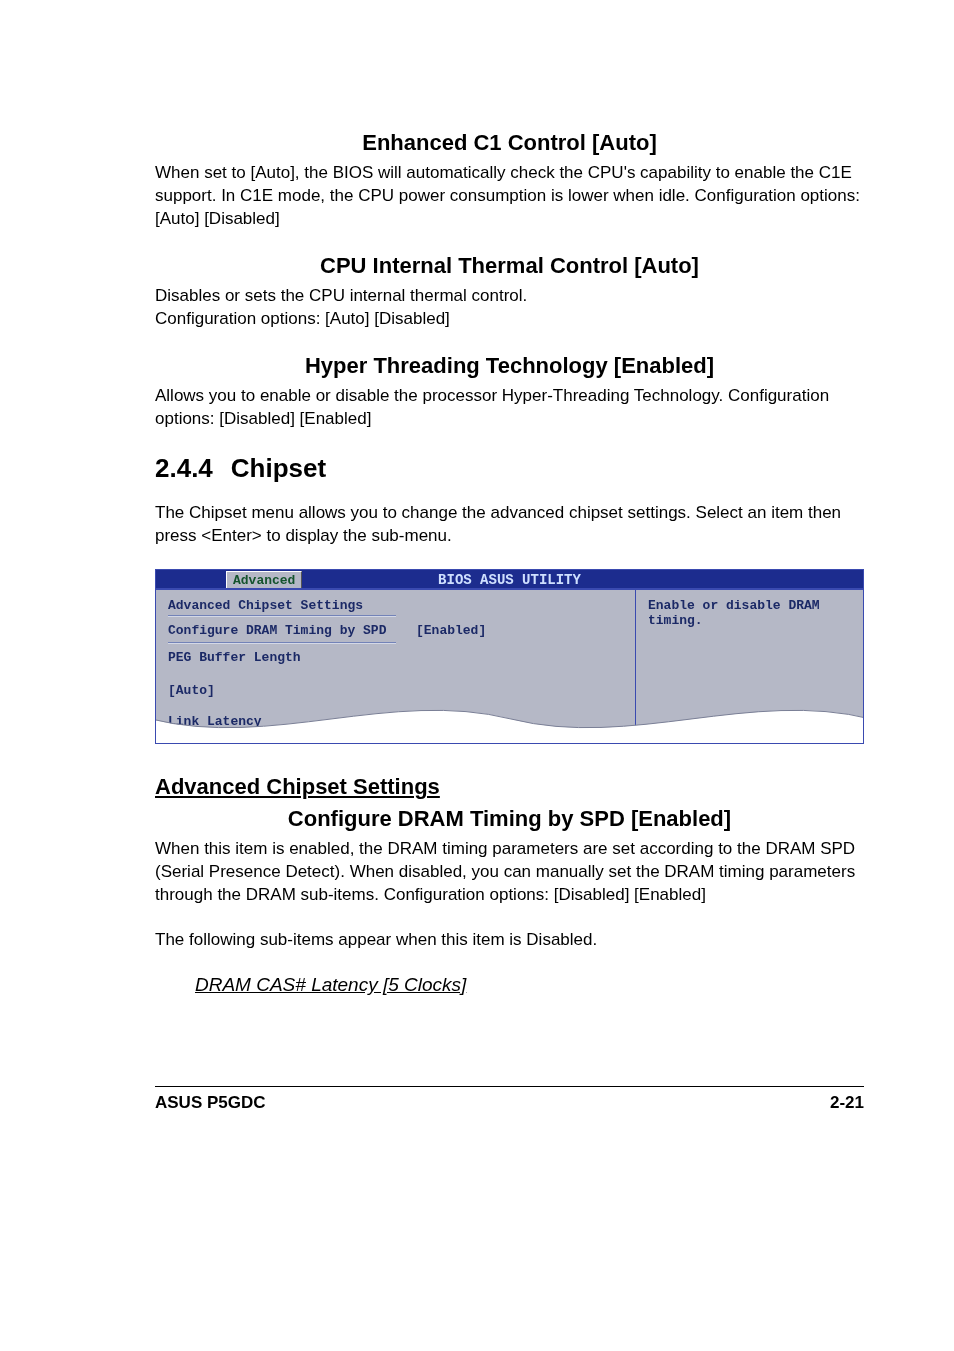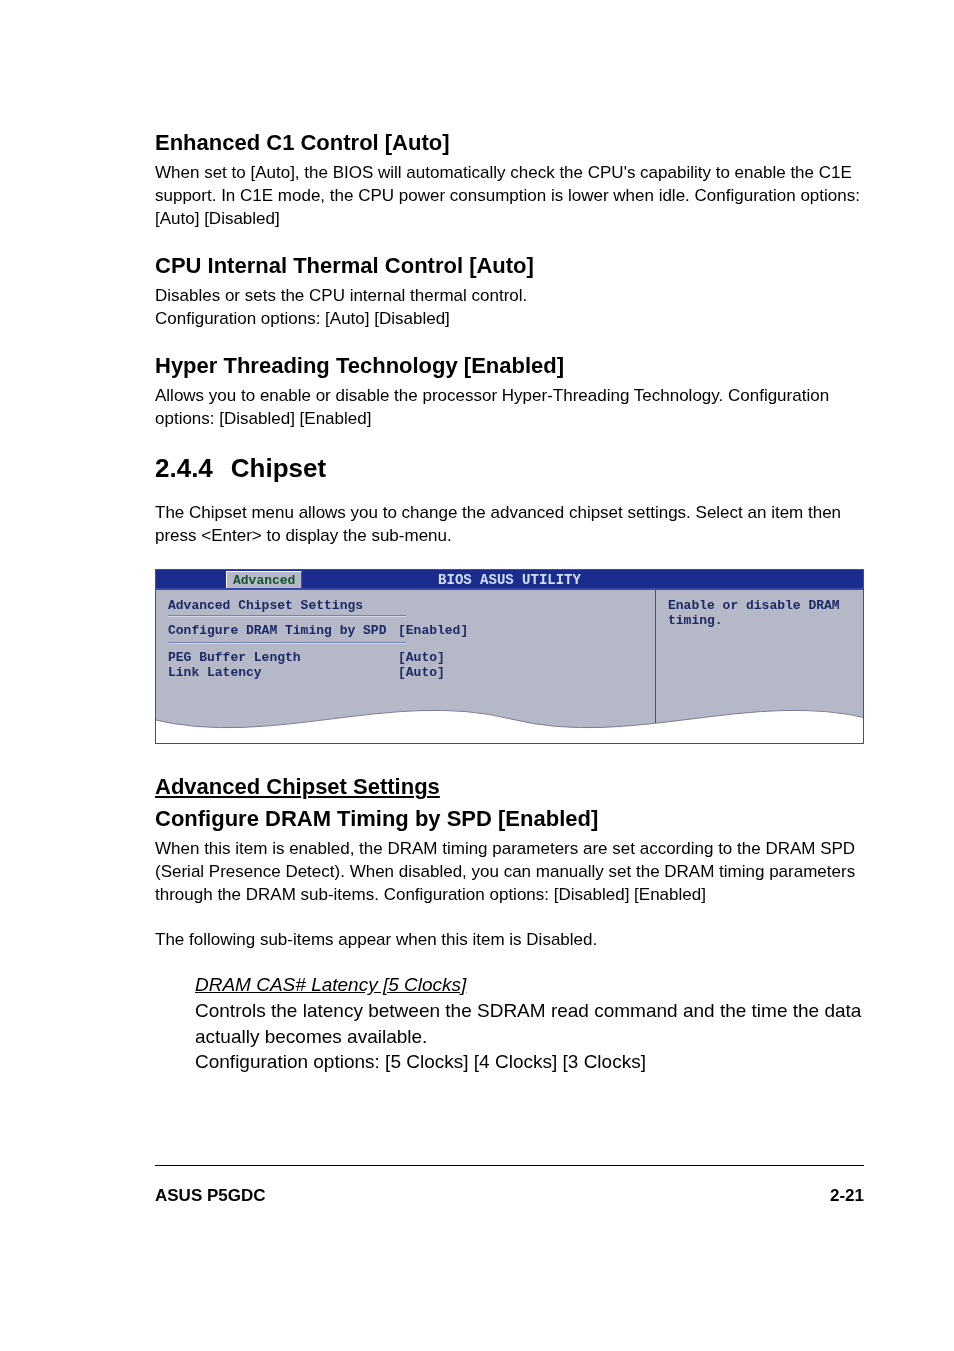--- a/index.html
+++ b/index.html
@@ -11,20 +11,21 @@
       font-family: Arial, Helvetica, sans-serif;
       background: #ffffff;
       width: 954px;
       padding: 130px 90px 40px 155px;
       color: #000;
     }
     .section-heading {
       font-size: 22px;
       font-weight: bold;
       margin-bottom: 6px;
+      text-align: center;
     }
     .section-heading-underline {
       font-size: 22px;
       font-weight: bold;
       text-decoration: underline;
       margin-bottom: 6px;
     }
     .body-text {
       font-size: 17px;
       line-height: 1.35;
@@ -90,28 +91,29 @@
     }
     .bios-left .divider {
       border-top: 1px solid #7383b8;
       border-bottom: 1px solid #d4d8e6;
       margin: 2px 0 6px 0;
       width: 50%;
     }
     .bios-row {
       display: flex;
       margin-bottom: 4px;
+      gap: 18px;
     }
     .bios-label {
       width: 230px;
     }
     .bios-value {
     }
     .bios-right {
-      width: 208px;
+      width: 228px;
       border-left: 1px solid #3a4ab0;
       padding: 8px 12px;
       color: #1b2966;
       font-weight: bold;
     }
     .bios-wave {
       position: absolute;
       bottom: -1px;
       left: -5px;
       right: -5px;
@@ -130,21 +132,21 @@
     }
     .sub-body {
       font-size: 19px;
       line-height: 1.35;
     }
     .footer {
       display: flex;
       justify-content: space-between;
       border-top: 1px solid #000;
       margin-top: 90px;
-      padding-top: 20px;
+      padding-top: 6px;
       font-size: 17px;
       font-weight: bold;
     }
   </style>
 </head>
 <body>
 
 <div class="section-heading">Enhanced C1 Control [Auto]</div>
 <div class="body-text">When set to [Auto], the BIOS will automatically check the CPU's capability to enable the C1E support. In C1E mode, the CPU power consumption is lower when idle. Configuration options: [Auto] [Disabled]</div>
 
@@ -167,21 +169,21 @@
   </div>
   <div class="bios-body">
     <div class="bios-left">
       <div class="heading">Advanced Chipset Settings</div>
       <div class="divider"></div>
       <div class="bios-row">
         <div class="bios-label">Configure DRAM Timing by SPD</div>
         <div class="bios-value">[Enabled]</div>
       </div>
       <div class="divider"></div>
-      <div class="bios-row" style="margin-bottom:0;">
+      <div class="bios-row" style="margin-bottom:16px;flex-direction:column;">
         <div class="bios-label">PEG Buffer Length</div>
         <div class="bios-value">[Auto]</div>
       </div>
       <div class="bios-row">
         <div class="bios-label">Link Latency</div>
         <div class="bios-value">[Auto]</div>
       </div>
     </div>
     <div class="bios-right">
       <div>Enable or disable DRAM timing.</div>
@@ -194,20 +196,18 @@
 </div>
 
 <div class="section-heading-underline">Advanced Chipset Settings</div>
 
 <div class="section-heading" style="margin-top:5px;">Configure DRAM Timing by SPD [Enabled]</div>
 <div class="body-text">When this item is enabled, the DRAM timing parameters are set according to the DRAM SPD (Serial Presence Detect). When disabled, you can manually set the DRAM timing parameters through the DRAM sub-items. Configuration options: [Disabled] [Enabled]</div>
 <div class="body-text">The following sub-items appear when this item is Disabled.</div>
 
 <div class="sub-block">
   <div class="sub-heading-italic">DRAM CAS# Latency [5 Clocks]</div>
-  <div class="sub-body" style="white-space: pre-line;">Controls the latency between the SDRAM read command and the time the data actually becomes available.
-Configuration options: [5 Clocks] [4 Clocks] [3 Clocks]</div>
 </div>
 
 <div class="footer">
   <span>ASUS P5GDC</span>
   <span>2-21</span>
 </div>
 
 </body></html>

